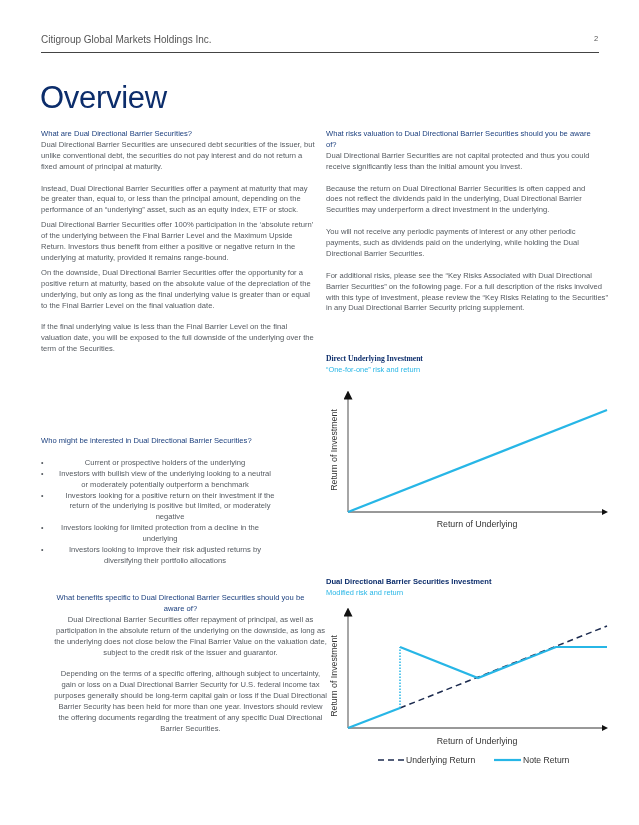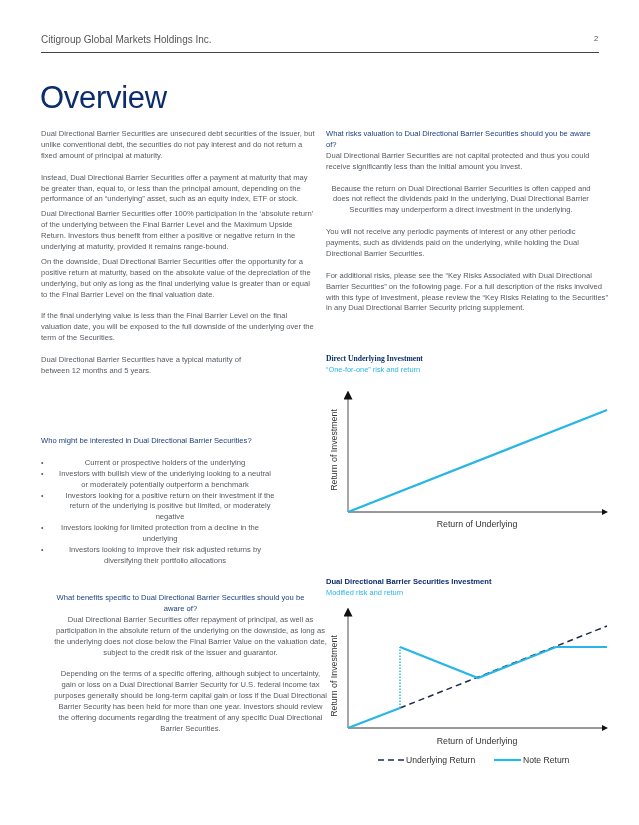--- a/index.html
+++ b/index.html
@@ -26,31 +26,31 @@
 </head>
 <body>
 
 <div class="hdr-left">Citigroup Global Markets Holdings Inc.</div>
 <div class="hdr-right">2</div>
 <div class="hdr-rule"></div>
 
 <div class="title">Overview</div>
 
 <div class="col" style="left:41px; top:129px; width:275px;">
+  <p class="h">What are Dual Directional Barrier Securities?</p>
   <p>Dual Directional Barrier Securities are unsecured debt securities of the issuer, but unlike conventional debt, the securities do not pay interest and do not return a fixed amount of principal at maturity.</p>
   <div class="gap1"></div>
   <p>Instead, Dual Directional Barrier Securities offer a payment at maturity that may be greater than, equal to, or less than the principal amount, depending on  the performance of an “underlying” asset, such as an equity index,  ETF or stock.</p>
   <div class="gap-s"></div>
   <p>Dual Directional Barrier Securities offer 100% participation in the ‘absolute return’ of the underlying between the Final Barrier Level and the Maximum Upside Return. Investors thus benefit from either a positive or negative return in the underlying at maturity, provided it remains range-bound.</p>
   <div class="gap-s"></div>
   <p>On the downside, Dual Directional Barrier Securities offer the opportunity for a positive return at maturity, based on the absolute value of the depreciation of the underlying, but only as long as the final underlying value is greater than or equal to the Final Barrier Level on the final valuation date.</p>
   <div class="gap1"></div>
   <p>If the final underlying value is less than the Final Barrier Level on the final valuation date, you will be exposed to the full downside of the underlying over the term of the Securities.</p>
   <div class="gap1"></div>
-  <p style="width:225px;">Dual Directional Barrier Securities have a typical maturity of between 12 months and 5 years.</p>
 </div>
 
 <div class="col" style="left:41px; top:436px; width:275px;">
   <p class="h">Who might be interested in Dual Directional Barrier Securities?</p>
   <div class="gap1"></div>
   <ul class="bl">
     <li style="width:220px;">Current or prospective holders of the underlying</li>
     <li style="width:220px;">Investors  with bullish view of  the underlying looking to a neutral or moderately  potentially outperform a benchmark</li>
     <li style="width:230px;">Investors looking for a positive return on their investment if the return of the underlying is positive but limited, or moderately negative</li>
     <li style="width:210px;">Investors looking for limited protection from a decline in the underlying</li>
@@ -62,21 +62,21 @@
   <p class="h" style="width:255px;">What benefits specific to Dual Directional Barrier Securities should you be aware of?</p>
   <p>Dual Directional Barrier Securities offer repayment of principal, as well as participation in the absolute return of the underlying on the downside, as long as the underlying does not close below the Final Barrier Value on the valuation date, subject to the credit risk of the issuer and guarantor.</p>
   <div class="gap1"></div>
   <p>Depending on the terms of a specific offering, although subject to uncertainty, gain or loss on a Dual Directional Barrier Security for U.S. federal income tax purposes generally should be long-term capital gain or loss if the Dual Directional Barrier Security has been held for more than one year. Investors should review the offering documents regarding the treatment of any specific Dual Directional Barrier Securities.</p>
 </div>
 
 <div class="col" style="left:326px; top:129px; width:288px;">
   <p class="h" style="width:268px;">What risks valuation to Dual Directional Barrier Securities should you be aware of?</p>
   <p>Dual Directional Barrier Securities are not capital protected and thus you could receive significantly less than the initial amount you invest.</p>
   <div class="gap1"></div>
-  <p style="width:270px;text-align:center;">Because the return on Dual Directional Barrier Securities is often capped and does not reflect the dividends paid in the underlying, Dual Directional Barrier Securities may underperform a direct investment in the underlying.</p>
+  <p style="width:270px;">Because the return on Dual Directional Barrier Securities is often capped and does not reflect the dividends paid in the underlying, Dual Directional Barrier Securities may underperform a direct investment in the underlying.</p>
   <div class="gap1"></div>
   <p style="width:270px;">You will not receive any periodic payments of interest or any other periodic payments, such as dividends paid on the underlying, while holding the Dual Directional Barrier Securities.</p>
   <div class="gap1"></div>
   <p>For additional risks, please see the “Key Risks Associated with Dual Directional Barrier Securities” on the following page. For a full description of the risks  involved with this type of investment, please review the “Key Risks  Relating to the Securities” in any Dual Directional Barrier Security pricing supplement.</p>
 </div>
 
 <div class="ct" style="left:326px; top:354px;font-family:Liberation Serif, serif;">Direct Underlying Investment</div>
 <div class="cs" style="left:326px; top:365px;">“One-for-one” risk and return</div>
 
 <div class="ct" style="left:326px; top:577px;">Dual Directional Barrier Securities Investment</div>

